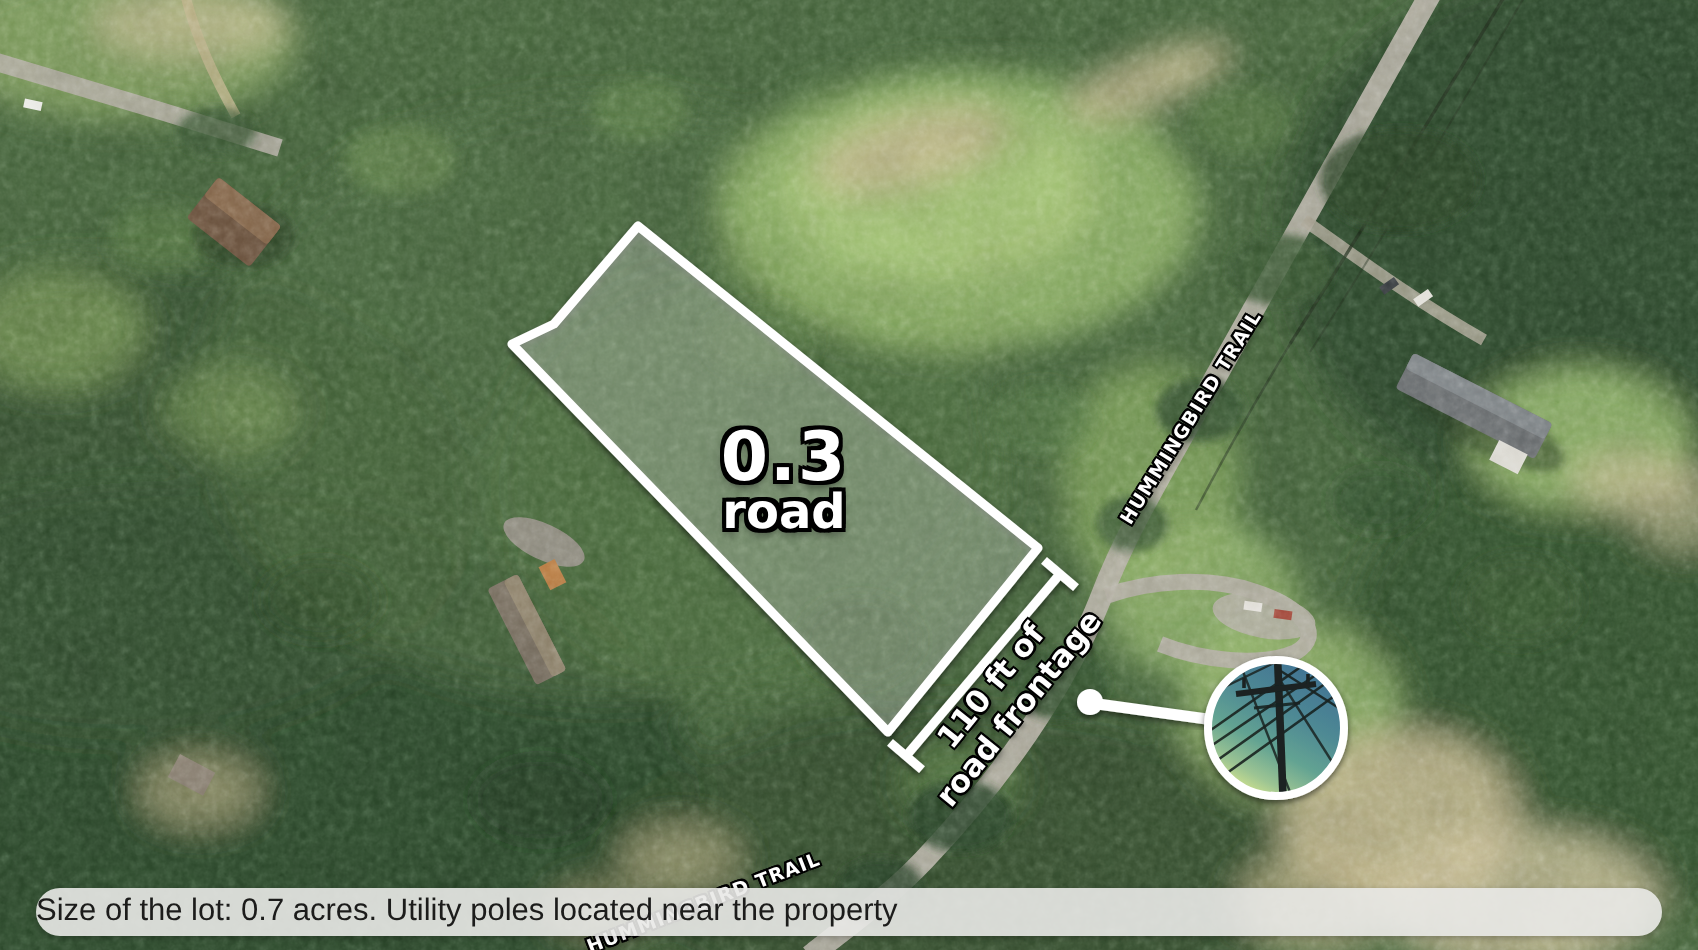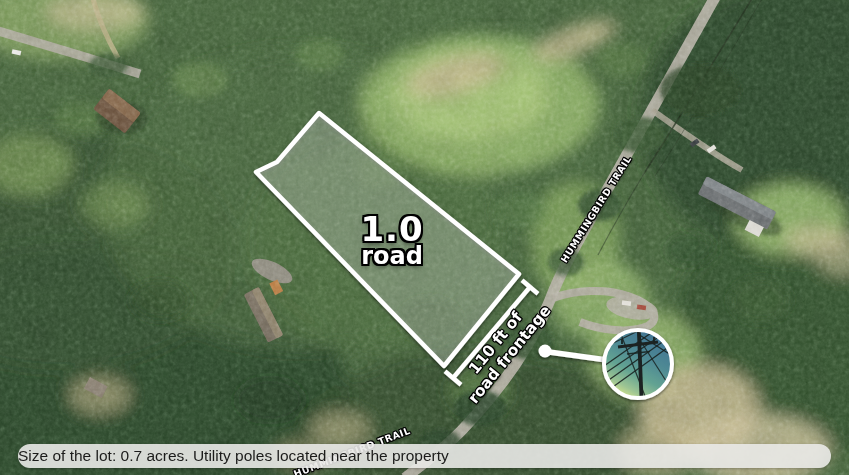--- a/index.html
+++ b/index.html
@@ -232,21 +232,21 @@
         <line x1="618" y1="347" x2="658" y2="342" stroke-width="3"></line>
         <line x1="622" y1="344" x2="622" y2="339" stroke-width="1.8"></line>
         <line x1="654" y1="342" x2="654" y2="337" stroke-width="1.8"></line>
         <line x1="627" y1="354" x2="650" y2="351.5" stroke-width="1.6" opacity="0.9"></line>
       </g>
       <circle cx="638" cy="364" r="34" fill="none" stroke="#ffffff" stroke-width="4"></circle>
     </g>
   </svg>
 
   <div class="lbl lot-size">
-    <div class="acre-num outline2">1.0</div>
+    <div class="acre-num outline2">0.3</div>
     <div class="acre-unit outline2">road</div>
   </div>
 
   <div class="lbl frontage outline1">
     <div>110 ft of</div>
     <div>road frontage</div>
   </div>
 
   <div class="lbl trail trail-upper outline1">HUMMINGBIRD TRAIL</div>
 

